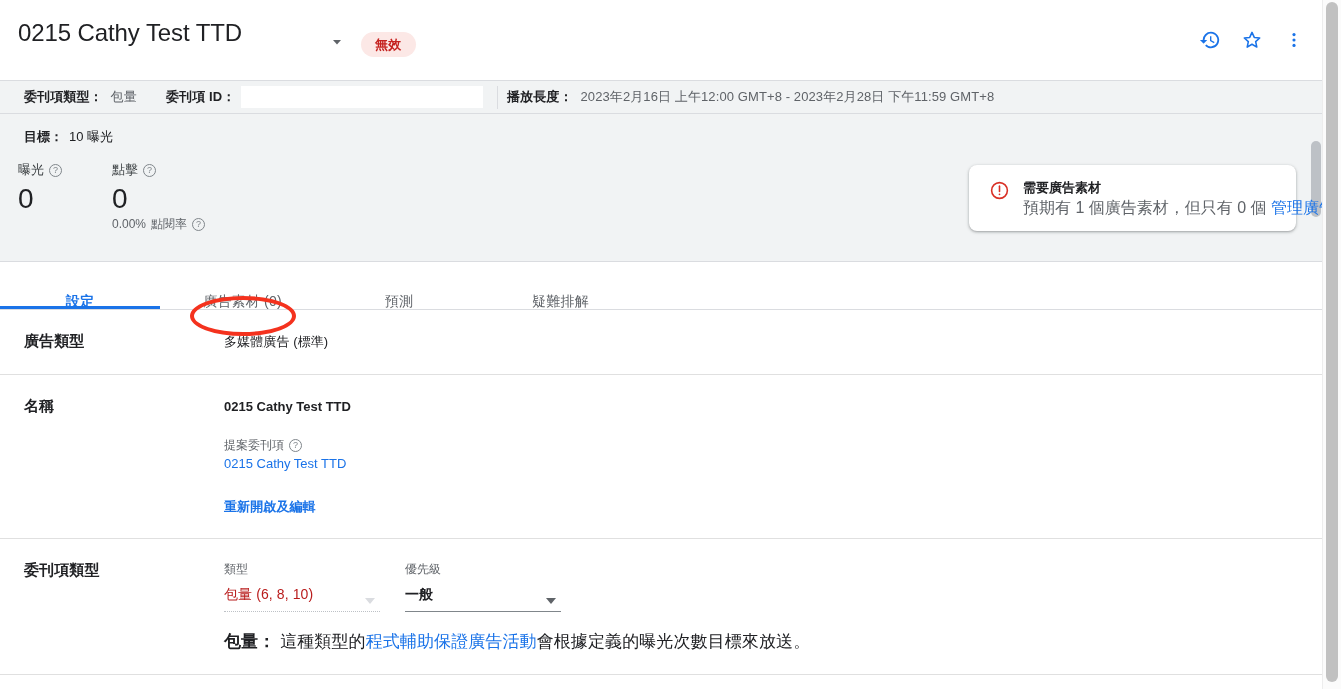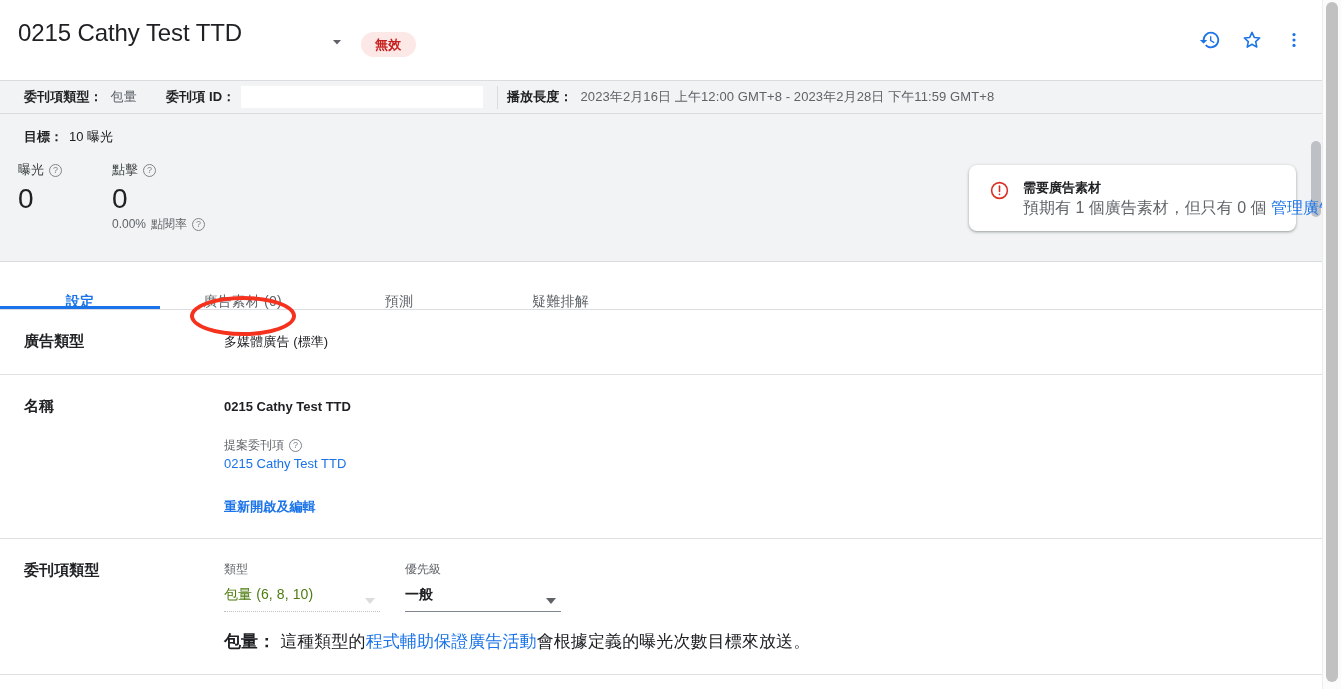--- a/index.html
+++ b/index.html
@@ -369,21 +369,21 @@
     height: 27px;
     display: flex;
     align-items: flex-start;
     white-space: nowrap;
   }
   .field-val {
     font-size: 14px;
     line-height: 18px;
     letter-spacing: .1px;
   }
-  .field-val.disabled { color: #4d7c0f; }
+  .field-val.disabled { color: #b91c1c; }
   .field-val.enabled { color: #202124; font-weight: bold; }
   .field-val.placeholder { color: #9aa0a6; }
   .field-caret {
     position: absolute;
     right: 24px; top: 5px;
     width: 10px; height: 6px;
   }
   .field-line-dotted {
     position: absolute;
     left: 0; bottom: 0;

